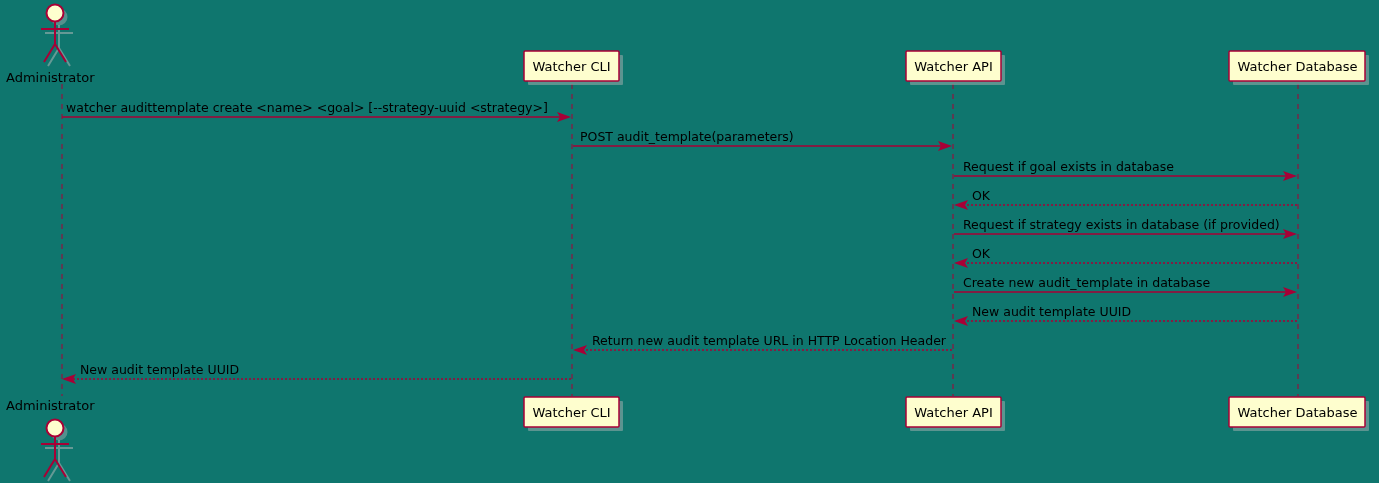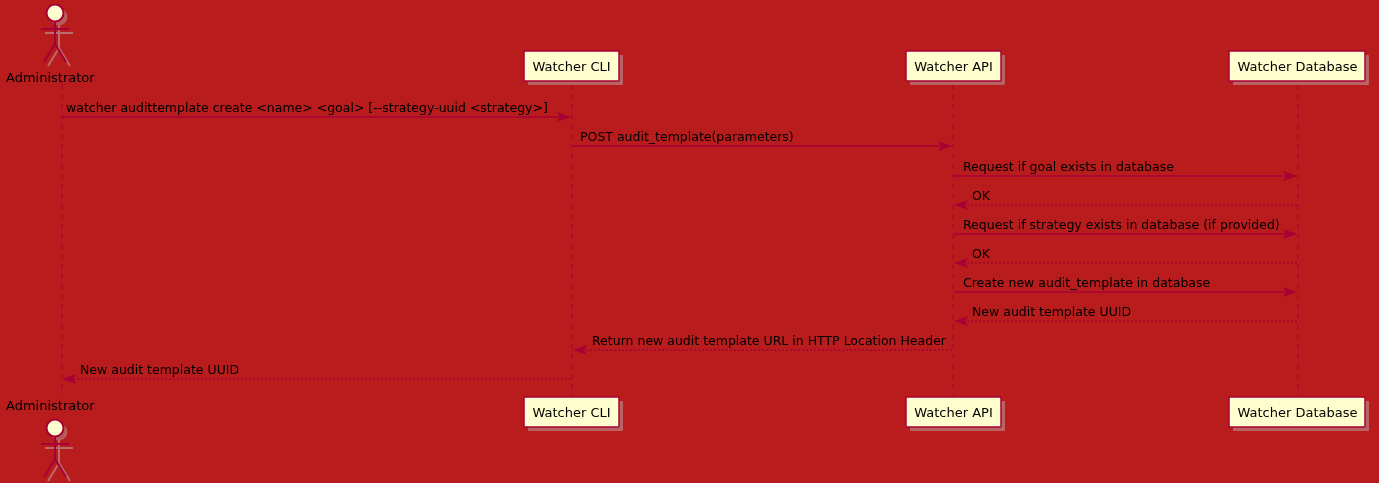--- a/index.html
+++ b/index.html
@@ -7,21 +7,21 @@
     padding: 0;
     background: #FFFFFF;
   }
   body {
     font-family: "DejaVu Sans", sans-serif;
   }
   #diagram {
     position: relative;
     width: 1379px;
     height: 483px;
-    background: #b91c1c;
+    background: #0f766e;
     overflow: hidden;
   }
   #diagram svg {
     position: absolute;
     left: 0;
     top: 0;
   }
   .lifeline {
     stroke: #A80036;
     stroke-width: 1;

